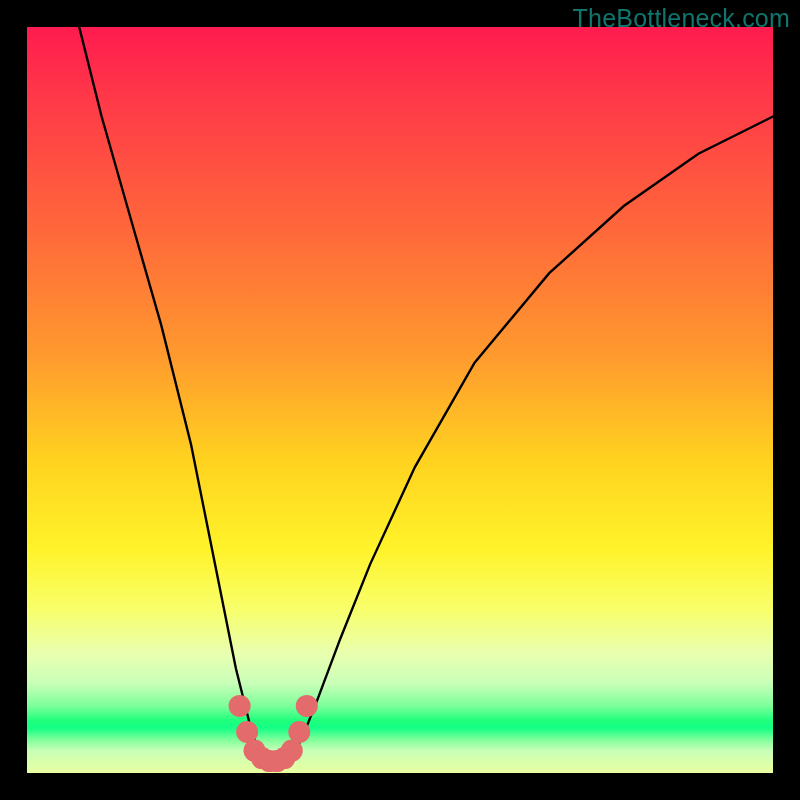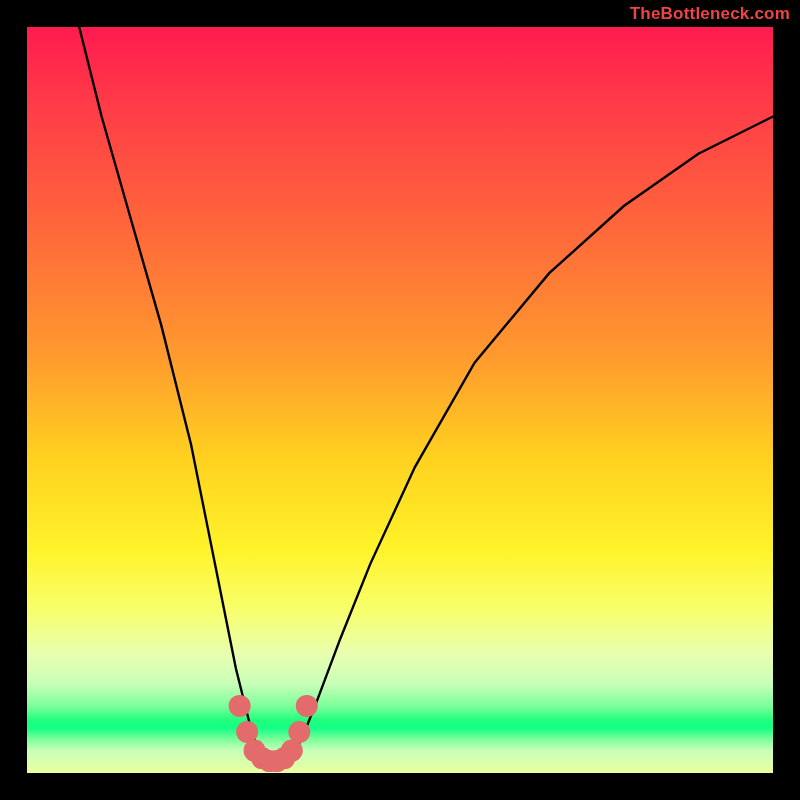--- a/index.html
+++ b/index.html
@@ -44,25 +44,24 @@
       #15ff86 94%,
       #7dff9a 95.5%,
       #c9ffb8 97%,
       #e9ffa0 100%
     );
   }
   .watermark {
     position: absolute;
     top: 4px;
     right: 10px;
-    color: #ef4444;
-    font-size: 17px;
+    color: #0f766e;
+    font-size: 25px;
     letter-spacing: 0.2px;
     user-select: none;
-    font-weight: bold;
   }
   svg.overlay {
     position: absolute;
     inset: 0;
   }
 </style>
 </head>
 <body>
 
 <div class="frame">

